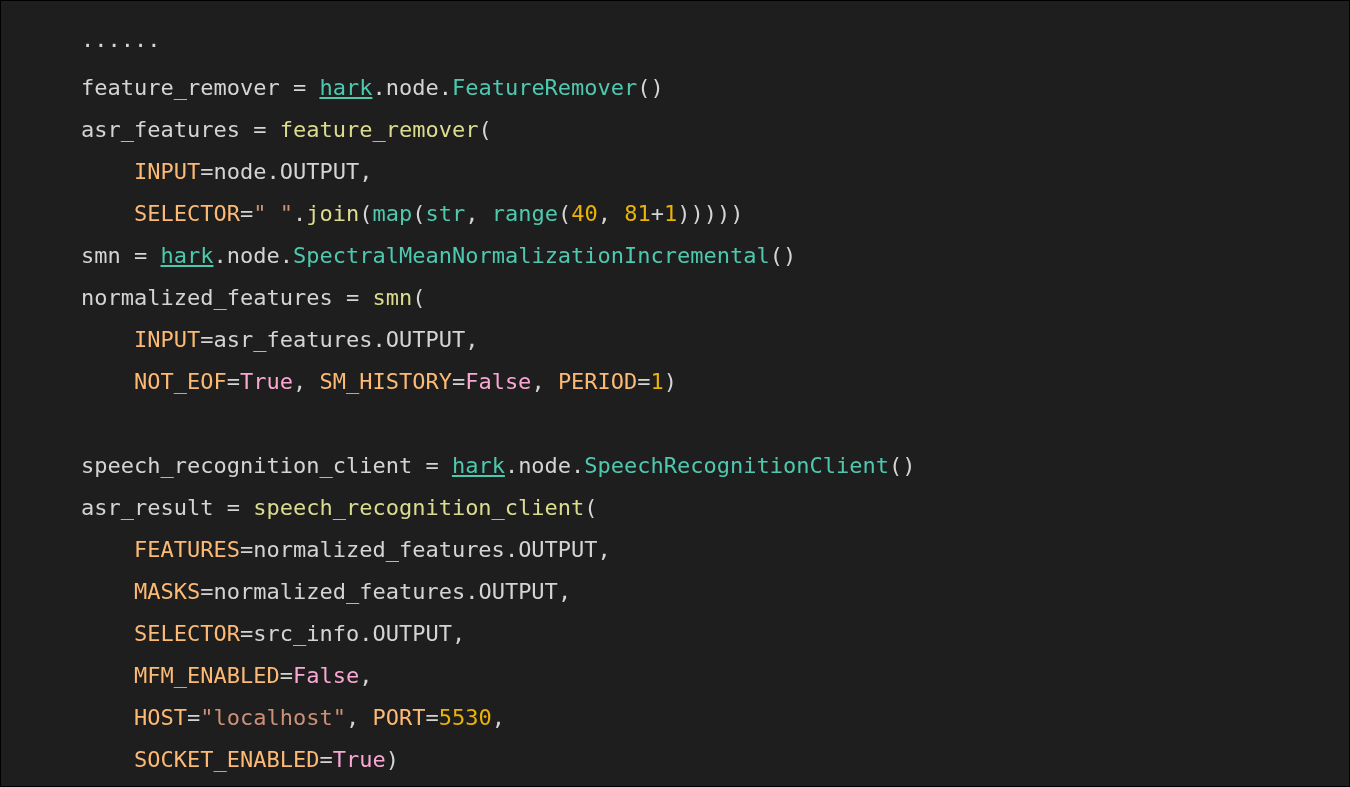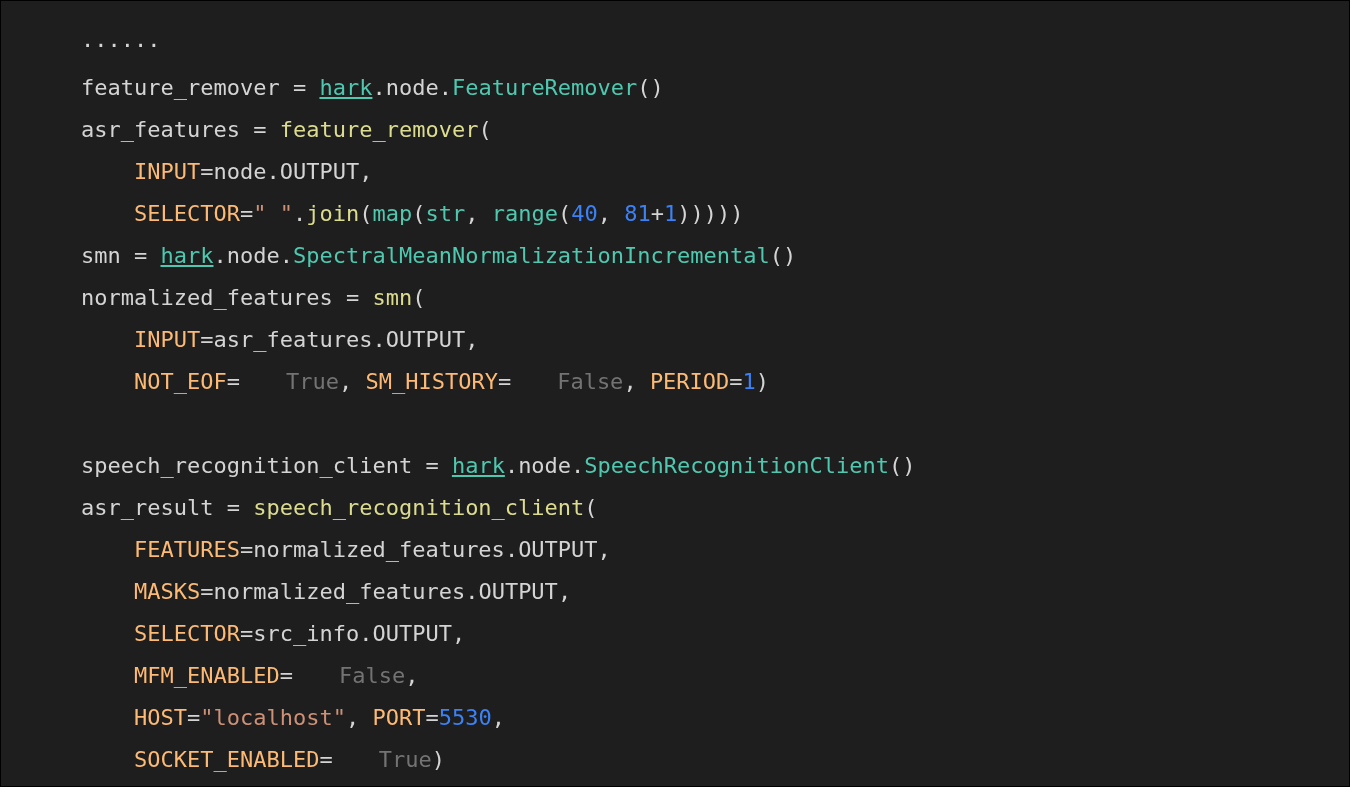--- a/index.html
+++ b/index.html
@@ -23,22 +23,22 @@
     font-family: Consolas, "Menlo", "DejaVu Sans Mono", "Courier New", monospace;
     font-size: 22px;
     line-height: 42px;
     color: #d4d4d4;
     white-space: pre;
   }
   
   .pl  { color: #d4d4d4; }  
   .op  { color: #d4d4d4; }  
   .pn  { color: #d4d4d4; }  
-  .kw  { color: #737373; margin-left: 46px; }  
-  .num { color: #3b82f6; margin-top: 48px; }  
+  .kw  { color: #f9a8d4; }  
+  .num { color: #eab308; margin-top: 48px; }  
   .str { color: #ce9178; }  
   .fn  { color: #4ec9b0; }  
   .mod { color: #4ec9b0; text-decoration: underline; }  
   .bi  { color: #4ec9b0; }  
   .call{ color: #dcdc8f; }  
   .prm { color: #fdba74; }  
 </style>
 </head>
 <body>
 

